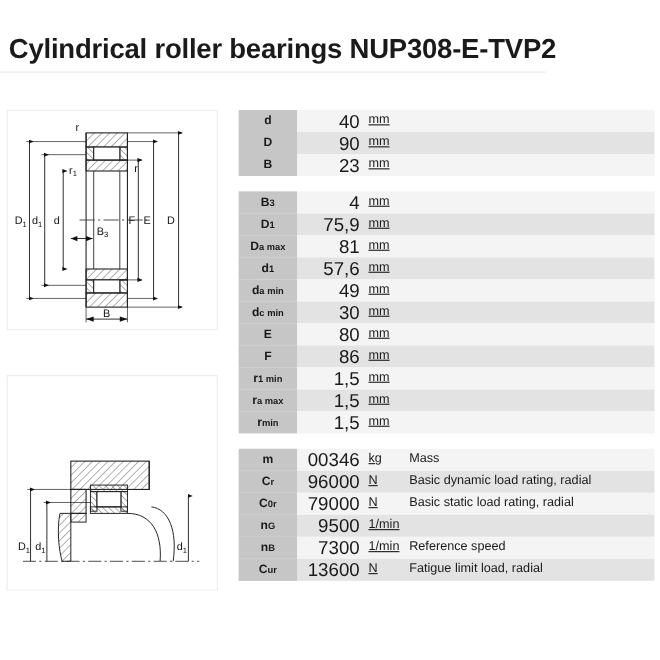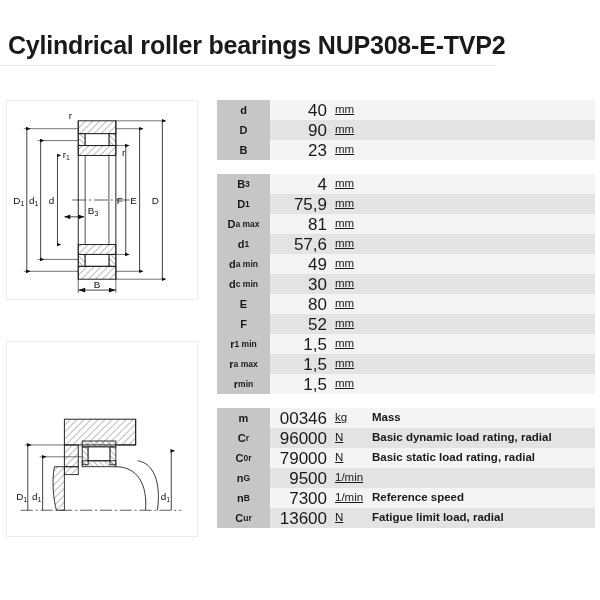--- a/index.html
+++ b/index.html
@@ -115,21 +115,20 @@
   }
   .cell-desc {
     flex: 1 1 auto;
     font-size: 11.5px;
     display: flex;
     align-items: center;
     padding-left: 2px;
     box-sizing: border-box;
     line-height: 1;
     white-space: nowrap;
-    font-weight: bold;
   }
   .sym-sub { font-size: 8.5px; font-weight: bold; vertical-align: -2px; }
 
   
   .dim-label {
     font-family: "Liberation Sans", sans-serif;
     font-size: 10px;
     fill: #111111;
   }
   .dim-sub { font-size: 7px; }
@@ -333,21 +332,21 @@
         <div class="cell-desc"></div>
       </div>
       <div class="spec-row">
         <div class="cell-symbol">E</div>
         <div class="cell-value">80</div>
         <div class="cell-unit">mm</div>
         <div class="cell-desc"></div>
       </div>
       <div class="spec-row alt">
         <div class="cell-symbol">F</div>
-        <div class="cell-value">52</div>
+        <div class="cell-value">86</div>
         <div class="cell-unit">mm</div>
         <div class="cell-desc"></div>
       </div>
       <div class="spec-row">
         <div class="cell-symbol">r<span class="sym-sub">1 min</span></div>
         <div class="cell-value">1,5</div>
         <div class="cell-unit">mm</div>
         <div class="cell-desc"></div>
       </div>
       <div class="spec-row alt">

